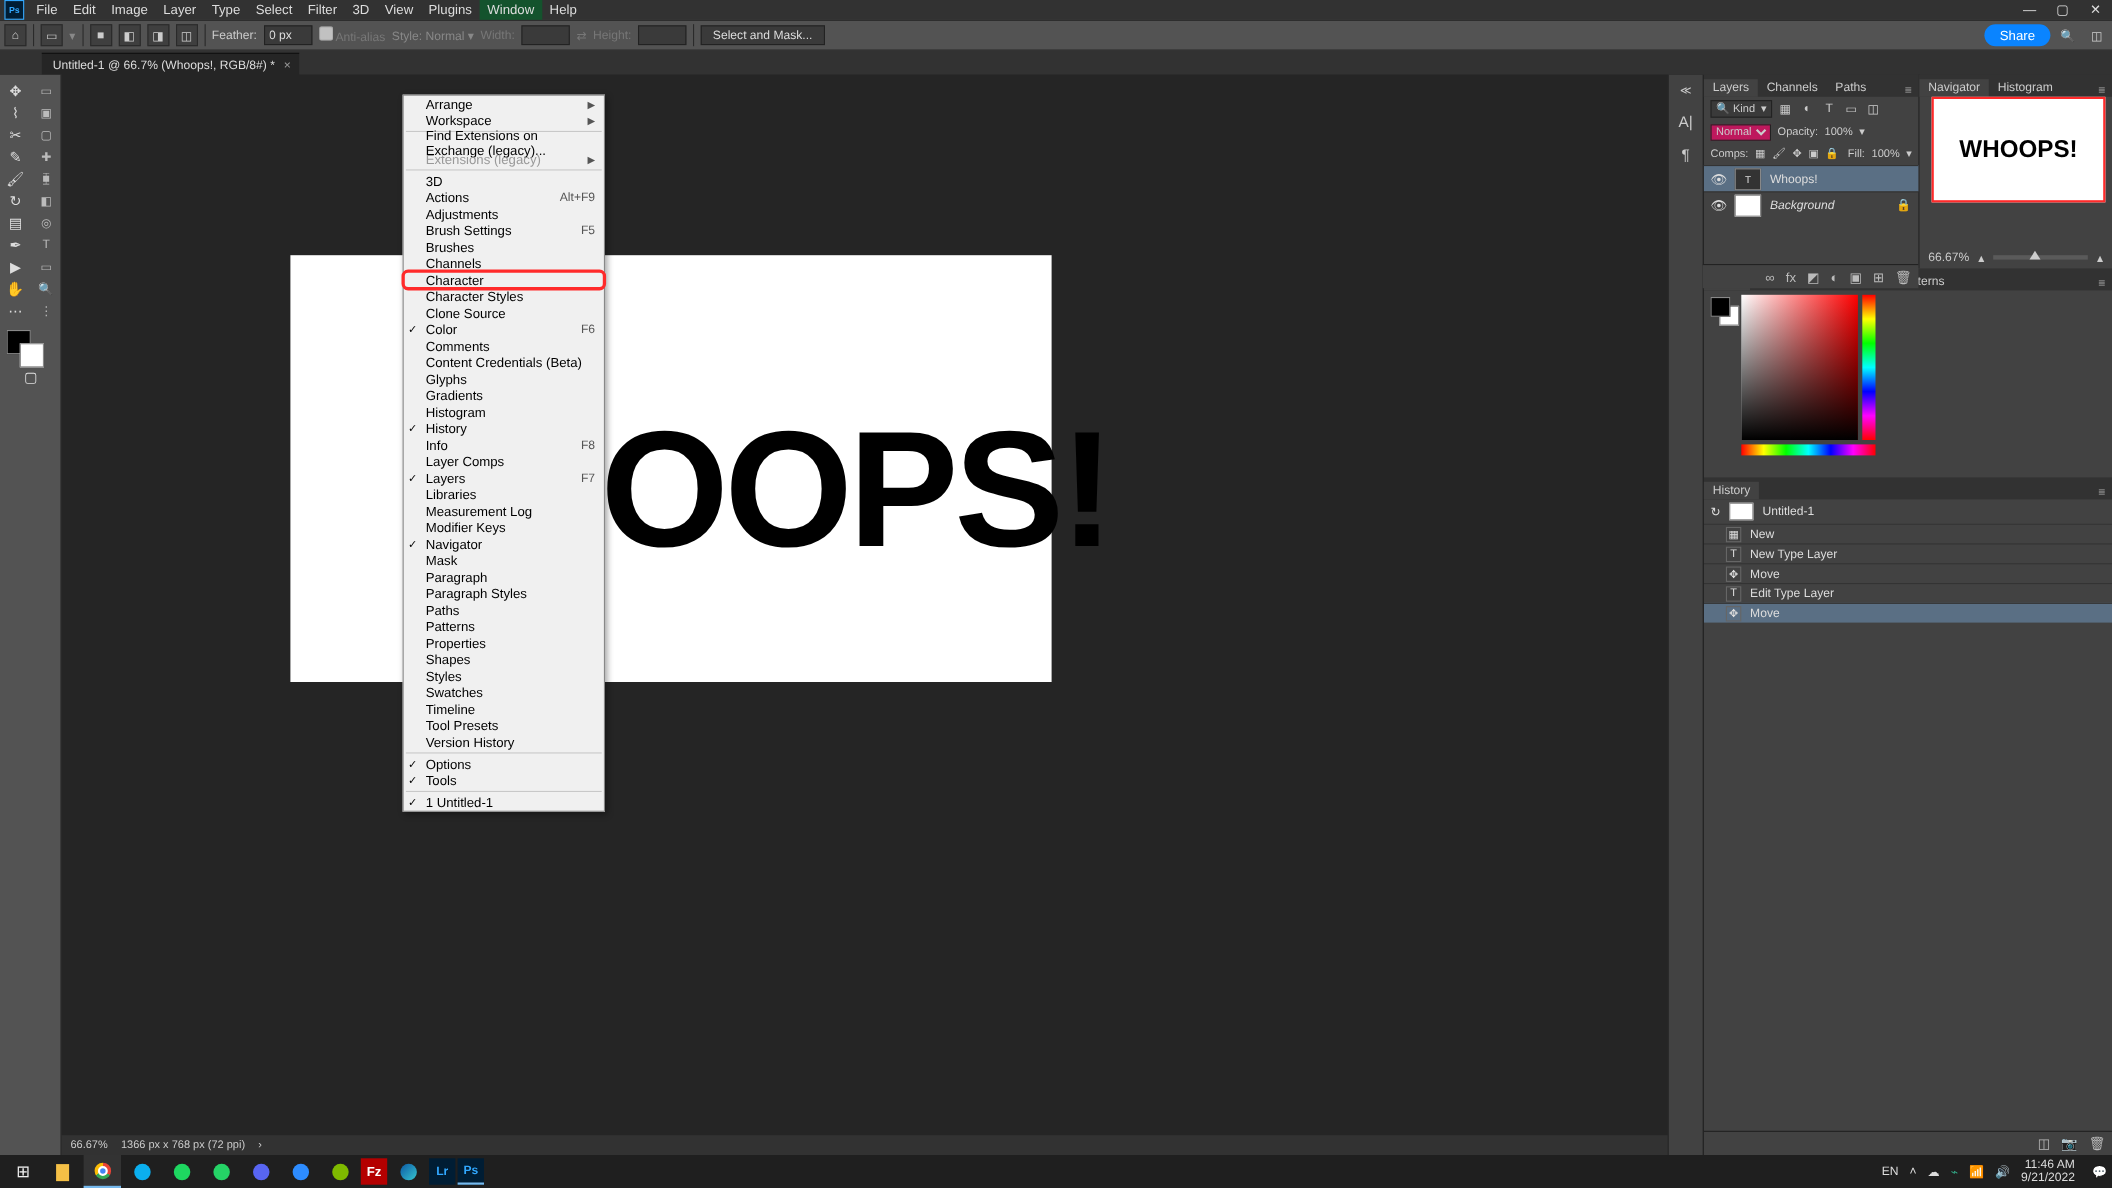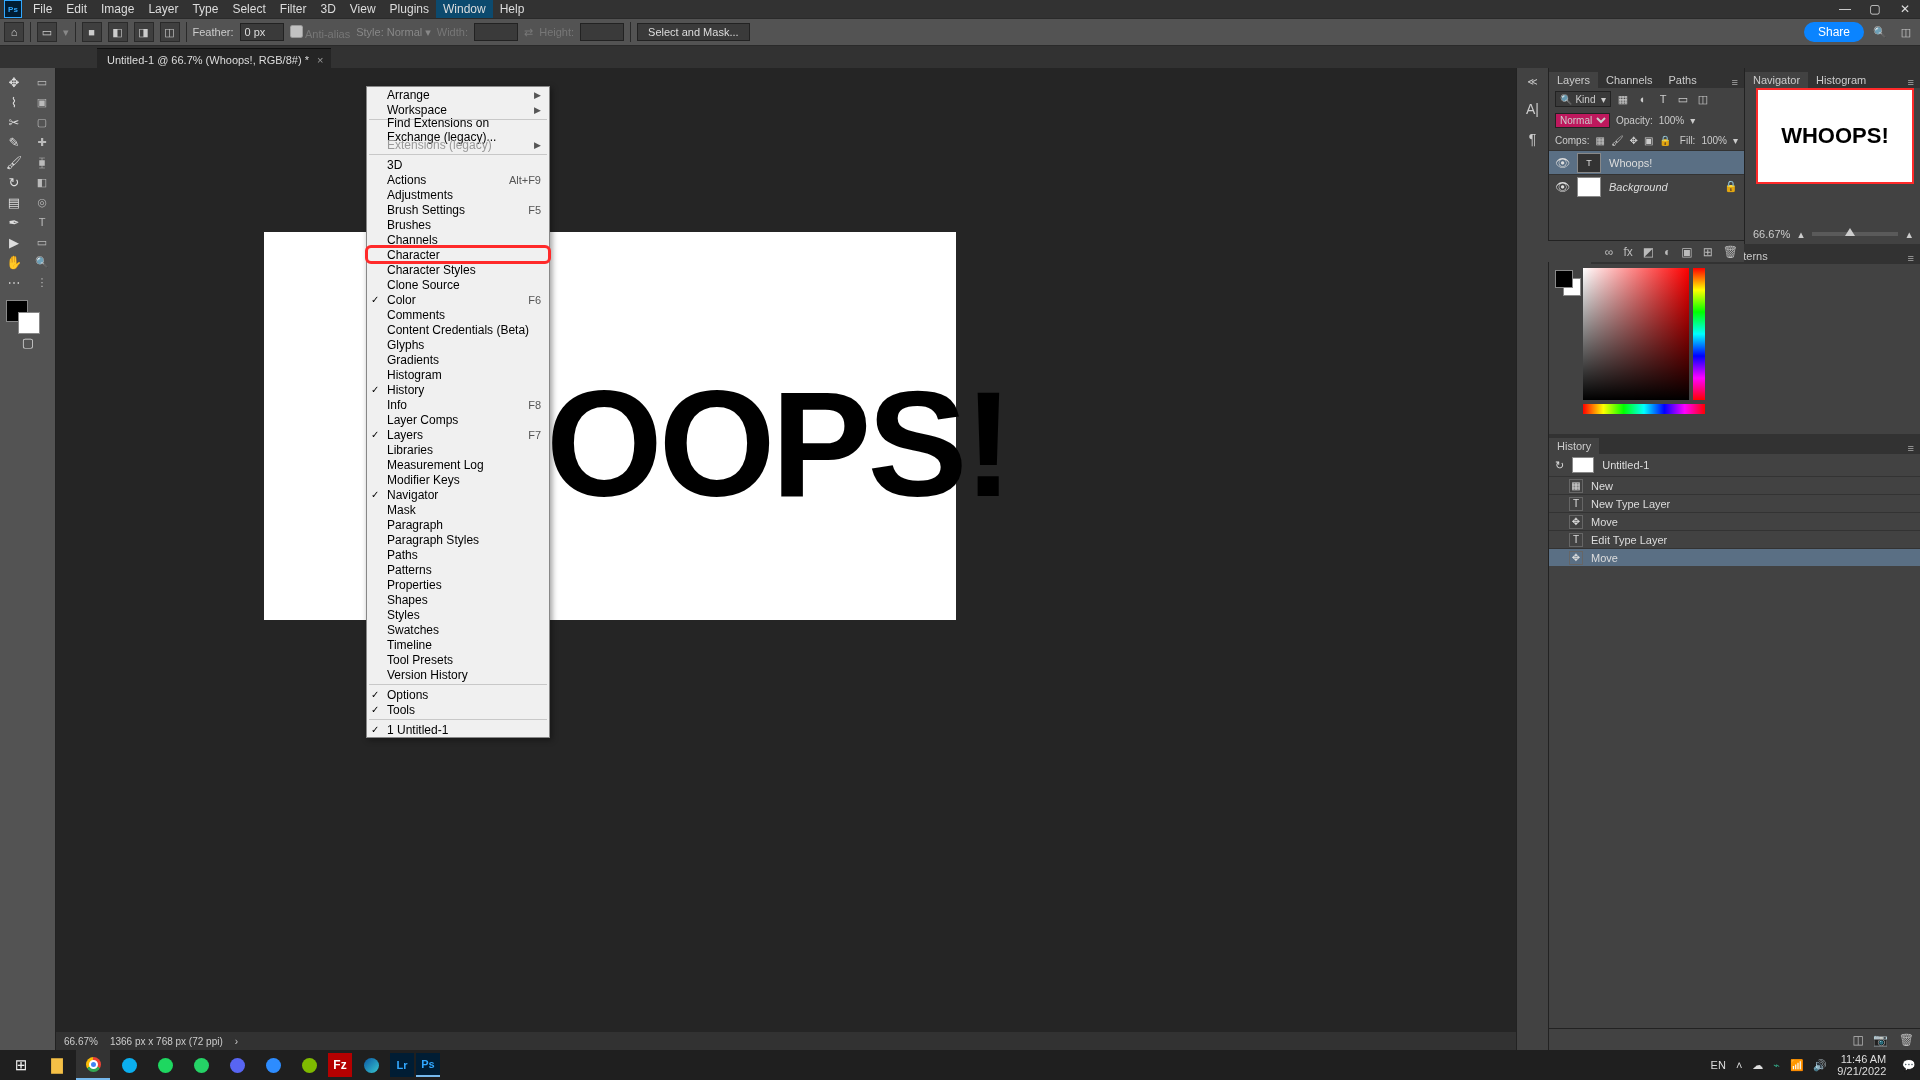--- a/index.html
+++ b/index.html
@@ -3,33 +3,33 @@
 <meta charset="utf-8">
 <style>
 * { margin: 0; padding: 0; box-sizing: border-box; font-family: "Segoe UI", Tahoma, sans-serif; user-select: none; }
 html, body { width: 1920px; height: 1080px; overflow: hidden; background: #323232; color: #ddd; font-size: 11px; }
 
 
 .titlebar { height: 18px; background: #323232; display: flex; align-items: center; }
 .titlebar .ps-logo { width: 18px; height: 18px; margin: 0 4px; background: linear-gradient(#001d34,#001d34); border: 1px solid #31a8ff; display: flex; align-items: center; justify-content: center; font-size: 8px; font-weight: 700; color: #31a8ff; }
 .menu { display: flex; }
 .menu-item { padding: 2px 7px; font-size: 12px; cursor: default; }
-.menu-item.active { background: #0c4a6e; }
+.menu-item.active { background: #14532d; }
 .win-controls { margin-left: auto; display: flex; }
 .win-btn { width: 30px; height: 18px; display: flex; align-items: center; justify-content: center; font-size: 12px; }
 
 
 .optionsbar { height: 28px; background: #535353; border-top: 1px solid #2a2a2a; border-bottom: 1px solid #2a2a2a; display: flex; align-items: center; padding: 0 4px; gap: 6px; font-size: 11px; color: #ccc; }
 .opt-icon { width: 20px; height: 20px; display: flex; align-items: center; justify-content: center; background: #3f3f3f; border: 1px solid #2a2a2a; }
 .opt-sep { width: 1px; height: 20px; background: #2a2a2a; }
 .opt-input { width: 44px; height: 18px; background: #3a3a3a; border: 1px solid #222; color: #ddd; font-size: 11px; padding: 0 4px; }
 .share-btn { margin-left: auto; background: #0a84ff; color: #fff; padding: 3px 14px; border-radius: 12px; font-size: 12px; }
 
 
-.tabbar { height: 22px; background: #323232; display: flex; align-items: flex-end; padding-left: 71px; margin-left: 26px; }
+.tabbar { height: 22px; background: #323232; display: flex; align-items: flex-end; padding-left: 38px; }
 .doctab { background: #252525; height: 20px; padding: 2px 8px 0 10px; font-size: 11px; color: #ddd; display: flex; align-items: center; gap: 8px; border-top: 1px solid #111; }
 .doctab .x { color: #999; font-size: 11px; }
 
 
 .main { display: flex; height: calc(1080px - 18px - 28px - 22px - 30px); background: #252525; }
 .toolstrip { width: 56px; background: #535353; border-right: 1px solid #222; display: grid; grid-template-columns: 28px 28px; grid-auto-rows: 20px; padding-top: 4px; }
 .tool { display: flex; align-items: center; justify-content: center; font-size: 13px; color: #ddd; }
 .tool.sub { font-size: 11px; color: #bbb; }
 .color-swatches { grid-column: 1 / span 2; height: 40px; position: relative; margin-top: 6px; }
 .sw-fg { position: absolute; left: 6px; top: 2px; width: 22px; height: 22px; background: #000; border: 1px solid #888; }

